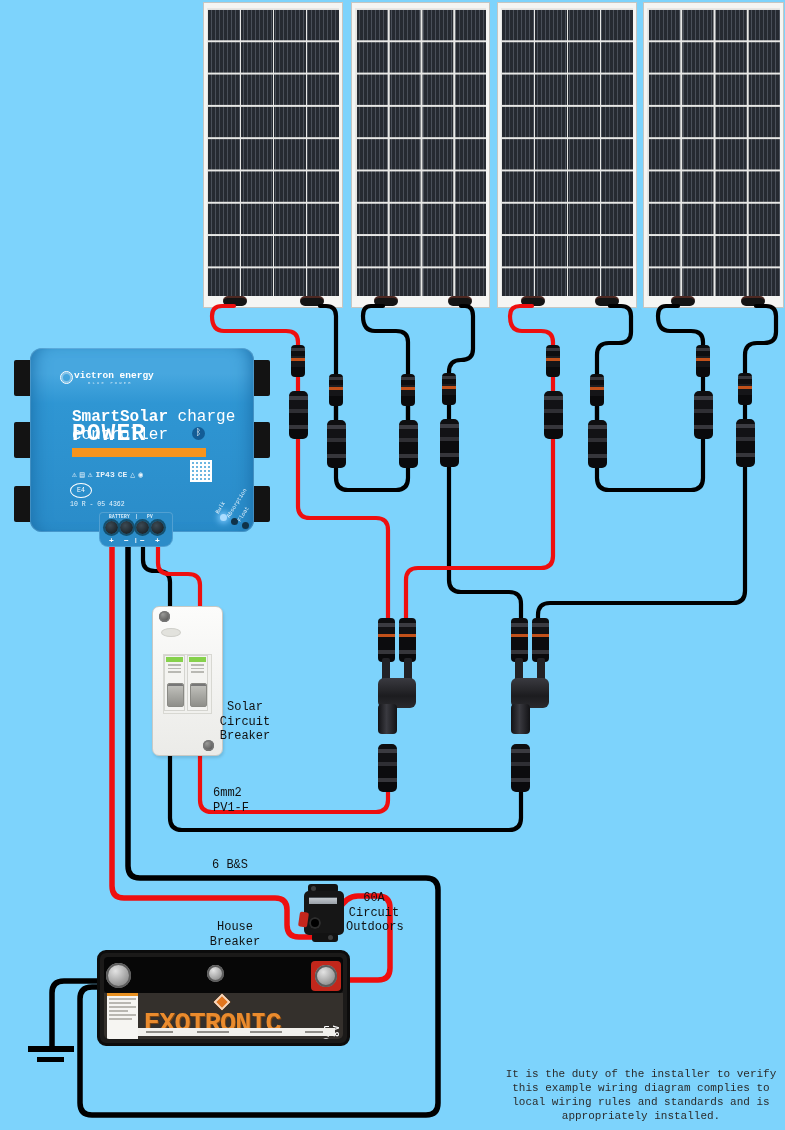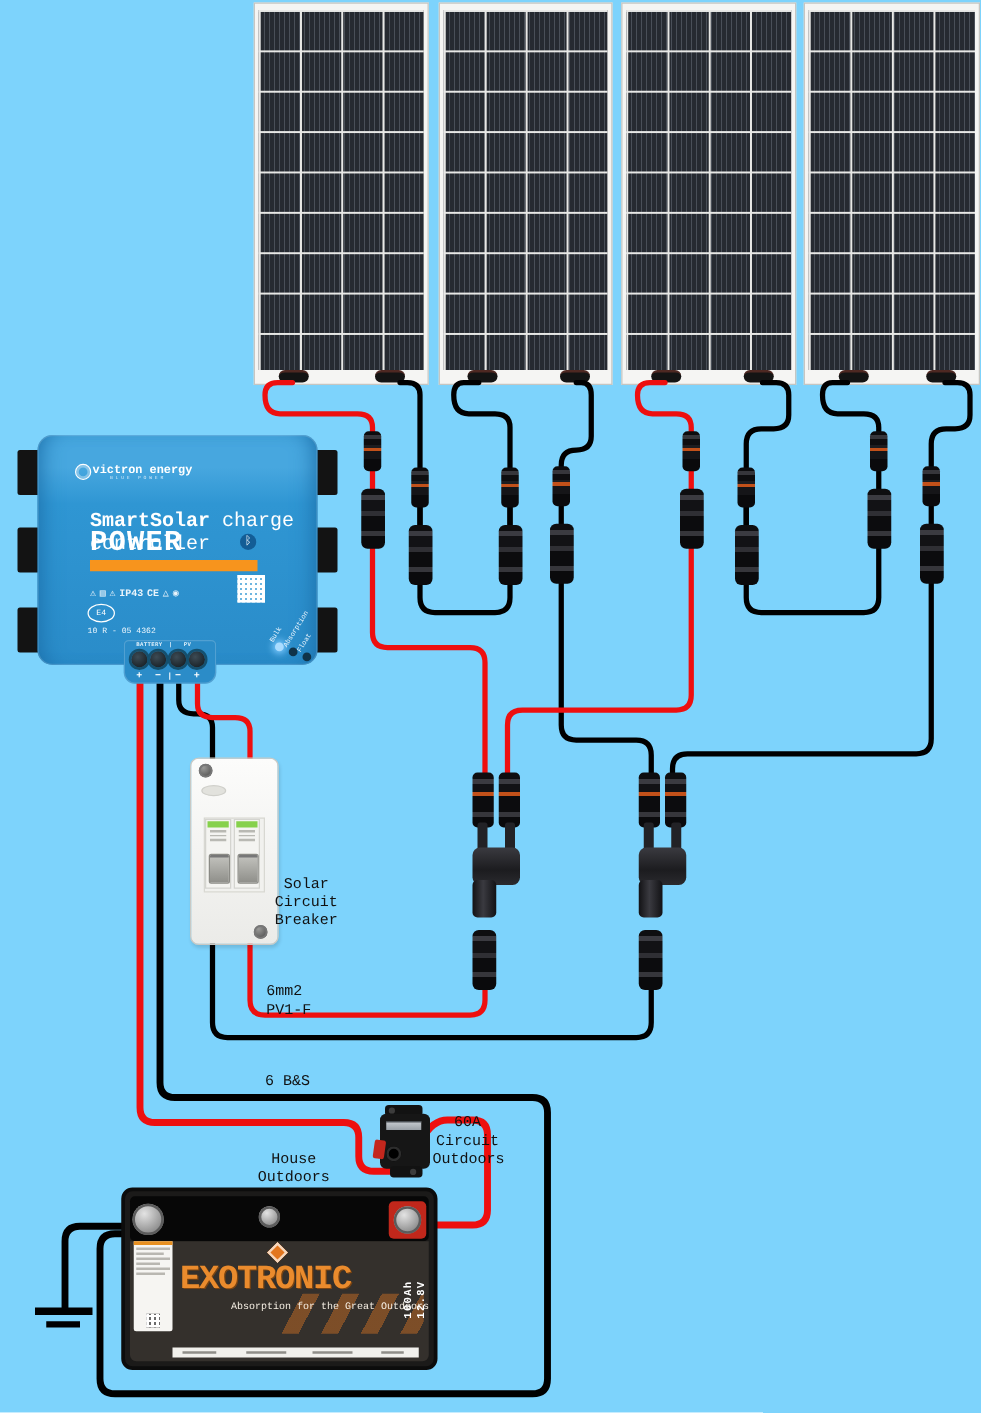--- a/index.html
+++ b/index.html
@@ -57,21 +57,21 @@
     background:radial-gradient(circle at 35% 30%,#9a9a98,#555 75%);box-shadow:inset 0 0 0 1.5px #777;}
   .pole{position:absolute;top:0;width:21px;height:56px;background:#f4f4f1;border:1px solid #d4d4cf;box-sizing:border-box;}
   .pole em{display:block;height:5px;background:#86d14c;margin:1px;}
   .pole u{display:block;height:1.5px;background:#b9b9b3;margin:2px 3px 0 3px;}
   .tog{position:absolute;bottom:3px;left:2px;width:15px;height:22px;border:1px solid #8a8a85;border-radius:2px;
     background:linear-gradient(180deg,#c4c4bf,#8f8f8a);box-shadow:inset 0 7px 0 -5px #777;}
   
   .ear{position:absolute;background:#121212;border-radius:3px;}
   .hole{position:absolute;width:5px;height:5px;border-radius:50%;background:#3c3c3c;}
   
-  #batt{left:97px;top:950px;width:253px;height:146px;background:#1b1a19;border:3px solid #0c0c0c;
+  #batt{left:97px;top:950px;width:253px;height:96px;background:#1b1a19;border:3px solid #0c0c0c;
     border-radius:9px;box-sizing:border-box;}
   #batt-stripes{position:absolute;left:120px;top:42px;right:4px;bottom:22px;opacity:.85;
     background:repeating-linear-gradient(118deg,transparent 0 16px,rgba(222,118,34,.5) 16px 28px);}
   .termcirc{border-radius:50%;background:radial-gradient(circle at 38% 32%,#e3e3e3,#8d8d8d 70%,#6f6f6f);
     box-shadow:inset 0 0 0 2px #5c5c5c;}
   .minibar{background:#b9b7b1;height:2px;margin:2px 2px 0 2px;}
   
   .qr{background-color:#2e96d3;
       background-image:repeating-linear-gradient(0deg,#fff 0 2px,transparent 2px 4px),
                        repeating-linear-gradient(90deg,#fff 0 2px,rgba(255,255,255,.3) 2px 4px);}
@@ -295,15 +295,16 @@
         <span style="position:absolute;left:30%;top:3px;width:16%;height:2px;background:#8f8d88;"></span>
         <span style="position:absolute;left:57%;top:3px;width:16%;height:2px;background:#8f8d88;"></span>
         <span style="position:absolute;left:85%;top:3px;width:9%;height:2px;background:#8f8d88;"></span>
       </div>
     </div>
   </div>
 
   <div class="lbl" style="left:216px;top:700px;width:58px;text-align:center;">Solar Circuit Breaker</div>
   <div class="lbl" style="left:213px;top:786px;width:50px;">6mm2 PV1-F</div>
   <div class="lbl" style="left:212px;top:858px;">6 B&amp;S</div>
-  <div class="lbl" style="left:203px;top:920px;width:64px;text-align:center;">House Outdoors</div>
+  <div class="lbl" style="left:203px;top:920px;width:64px;text-align:center;">House Breaker</div>
   <div class="lbl" style="left:346px;top:891px;width:56px;text-align:center;">60A Circuit Outdoors</div>
+  <div class="lbl" style="left:498px;top:1068px;width:286px;text-align:center;font-size:11px;line-height:1.27;color:#2b2b2b;">It is the duty of the installer to verify this example wiring diagram complies to local wiring rules and standards and is appropriately installed.</div>
 </div>
 
 </body></html>

